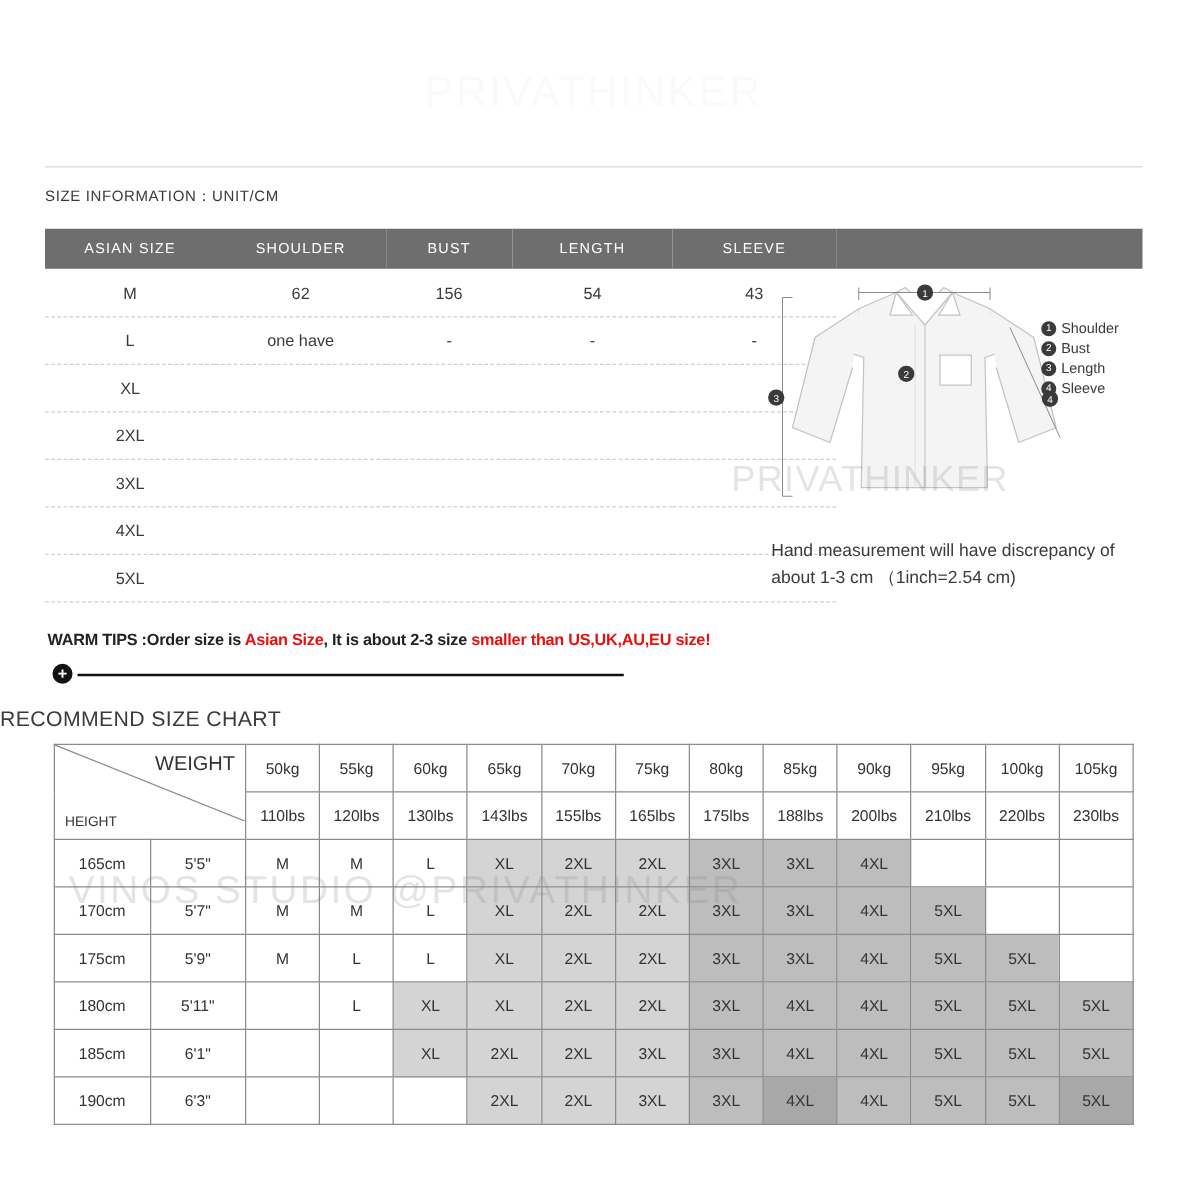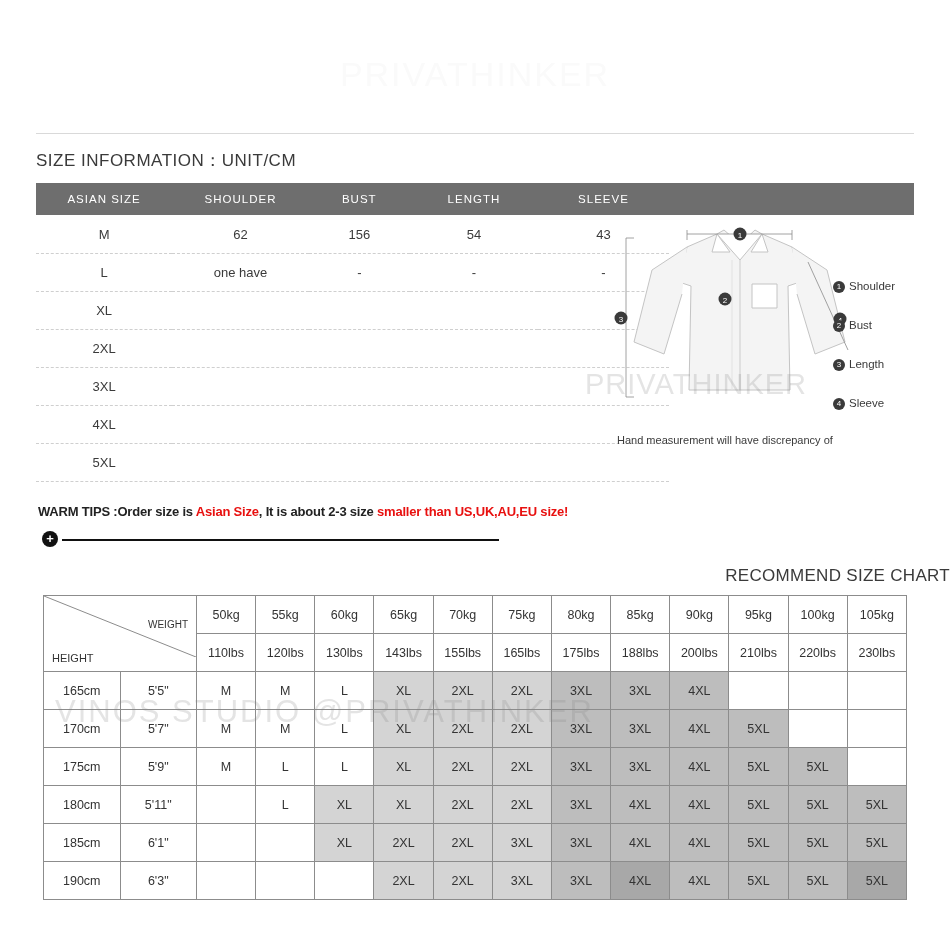--- a/index.html
+++ b/index.html
@@ -41,21 +41,21 @@
     top: 133px;
     left: 36px;
     width: 878px;
     border-top: 1px solid #d9d9d9;
   }
 
   .size-info-title {
     position: absolute;
     top: 149px;
     left: 36px;
-    font-size: 17px;
+    font-size: 12px;
     letter-spacing: .5px;
     color: #3a3a3a;
   }
 
   
   .size-table {
     position: absolute;
     top: 183px;
     left: 36px;
     width: 878px;
@@ -102,41 +102,41 @@
   .diagram svg { display: block; }
 
   .legend {
     position: absolute;
     top: 255px;
     left: 833px;
     font-size: 11.5px;
     line-height: 16px;
     color: #3a3a3a;
   }
-  .legend div { white-space: nowrap; margin-top: 23px; }
+  .legend div { white-space: nowrap; }
   .legend .num {
     display: inline-block;
     width: 12px;
     height: 12px;
     line-height: 12px;
     border-radius: 50%;
     background: #3a3a3a;
     color: #fff;
     font-size: 8px;
     text-align: center;
     margin-right: 4px;
     vertical-align: 1px;
   }
 
   .hand-note {
     position: absolute;
     top: 430px;
     left: 617px;
     width: 320px;
-    font-size: 11px;
+    font-size: 14px;
     line-height: 21px;
     color: #3a3a3a;
   }
 
   .brand-watermark-shirt {
     position: absolute;
     top: 368px;
     left: 585px;
     font-size: 29px;
     color: rgba(120,120,120,0.20);
@@ -179,21 +179,21 @@
     width: 437px;
     border-top: 2px solid #111;
   }
 
   
   .rec-title {
     position: absolute;
     top: 566px;
     left: 0;
     width: 950px;
-    text-align: right;
+    text-align: left;
     font-size: 17px;
     color: #3a3a3a;
     letter-spacing: .3px;
   }
 
   .rec-wrap {
     position: absolute;
     top: 595px;
     left: 43px;
     width: 864px;
@@ -219,22 +219,21 @@
     padding: 0;
   }
   .corner-cell .diag {
     position: absolute;
     inset: 0;
   }
   .corner-cell .w-lab {
     position: absolute;
     right: 8px;
     top: 7px;
-    font-size: 10px;
-    margin-top: 16px;
+    font-size: 16px;
   }
   .corner-cell .h-lab {
     position: absolute;
     left: 8px;
     bottom: 7px;
     font-size: 11px;
   }
   td.hcm { width: 76px; font-size: 12.5px; }
   td.hin { width: 76px; font-size: 12.5px; }
   .rec tbody td { height: 37px; font-size: 12.5px; }
@@ -393,20 +392,21 @@
     <div>
       <span class="num">3</span><span>Length</span>
     </div>
     <div>
       <span class="num">4</span><span>Sleeve</span>
     </div>
   </div>
 
   <div class="hand-note">
     <div>Hand measurement will have discrepancy of</div>
+    <div>about 1-3 cm （1inch=2.54 cm)</div>
   </div>
 
   <div class="warm-tips">
     <span>WARM TIPS :Order size is </span><span class="red">Asian Size</span><span>, It is about 2-3 size </span><span class="red">smaller than US,UK,AU,EU size!</span>
   </div>
   <div class="plus-mark">+</div>
   <div class="plus-rule"></div>
 
   <div class="rec-title">RECOMMEND SIZE CHART</div>
 

